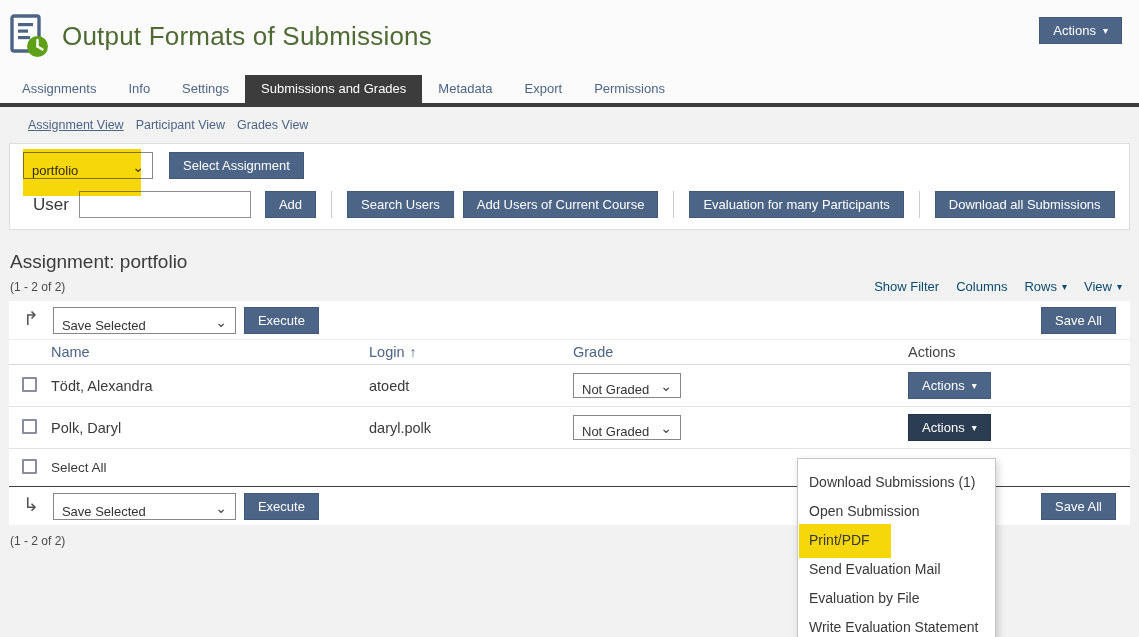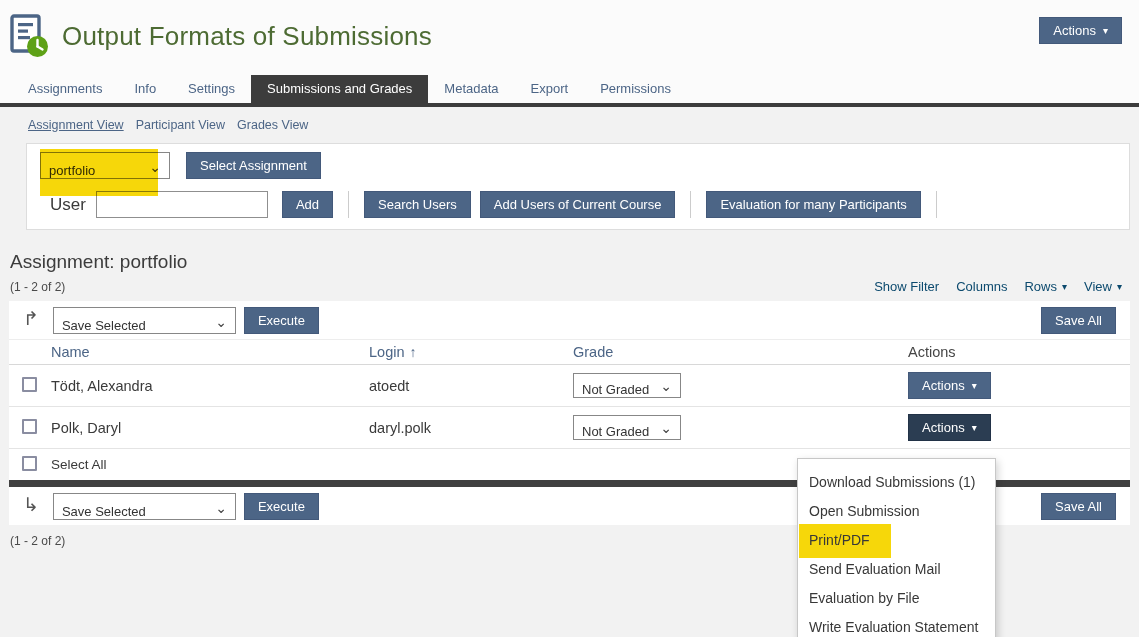--- a/index.html
+++ b/index.html
@@ -8,30 +8,30 @@
   #page {
     position:relative; width:1139px; height:637px; overflow:hidden;
     background:#f2f2f2; color:#383838;
   }
   
   .header { position:relative; background:#fbfbfb; padding:12px 0 0 4px; height:75px; }
   .header-inner { display:flex; align-items:center; gap:10px; }
   .page-title { font-size:26px; color:#4d6b33; font-weight:400; letter-spacing:.2px; }
   .top-actions-btn { position:absolute; top:17px; right:17px; }
   
-  .tabbar { background:#fbfbfb; display:flex; align-items:flex-end; padding-left:12px; }
+  .tabbar { background:#fbfbfb; display:flex; align-items:flex-end; padding-left:6px; }
   .tab { font-size:13px; color:#4c6586; padding:6px 16px 7px; cursor:pointer; }
   .tab.active { background:#3c3c3c; color:#fff; }
   .tabbar-line { height:4px; background:#3c3c3c; width:100%; }
   
   .subtabs { display:flex; gap:12px; margin:11px 0 0 28px; }
   .subtab { font-size:12.5px; color:#4c6586; cursor:pointer; }
   .subtab.active { text-decoration:underline; }
   
-  .toolbar { position:relative; margin:11px 9px 0 26px; background:#fff; border:1px solid #ddd; }
+  .toolbar { position:relative; margin:11px 9px 0 9px; background:#fff; border:1px solid #ddd; }
   .toolbar-row1 { display:flex; align-items:center; gap:16px; padding:8px 13px 7px; position:relative; }
   .toolbar-row2 { display:flex; align-items:center; padding:5px 13px 11px; }
   .vdiv { width:1px; align-self:stretch; background:#ccc; margin:0 15px; }
   .user-label { font-size:17px; color:#3a3a3a; margin:0 10px 0 10px; }
   .text-input { width:172px; height:27px; border:1px solid #8f8f8f; background:#fff; font:13px "Liberation Sans",sans-serif; padding:0 6px; }
   
   .btn { background:#4c6586; color:#fff; border:1px solid #43597a; padding:0 13px; height:27px;
          font-size:13px; display:inline-flex; align-items:center; gap:7px; cursor:pointer; white-space:nowrap; }
   .btn .caret { font-size:10px; line-height:1; }
   .btn.open { background:#2b3d52; border-color:#223247; }
@@ -56,21 +56,21 @@
   .c1 { width:42px; padding-left:13px; flex:none; }
   .c2 { width:318px; flex:none; }
   .c3 { width:204px; flex:none; }
   .c4 { width:335px; flex:none; }
   .c5 { flex:1; padding-right:16px; }
   .headrow { height:26px; border-top:1px solid #ededed; border-bottom:1px solid #d8d8d8; }
   .th-link { font-size:14.5px; color:#4c6586; cursor:pointer; }
   .th-plain { font-size:14.5px; color:#454545; }
   .sort-arrow { color:#4c6586; font-weight:bold; font-size:14px; margin-left:5px; }
   .datarow { height:42px; border-bottom:1px solid #e4e4e4; font-size:14.5px; color:#3a3a3a; }
-  .selectallrow { height:38px; border-bottom:7px solid #404040; font-size:13.5px; color:#3a3a3a; }
+  .selectallrow { height:38px; border-bottom:1px solid #404040; font-size:13.5px; color:#3a3a3a; }
   .checkbox { width:15px; height:15px; border:2px solid #8a8da1; border-radius:1px; background:#fff; display:inline-block; cursor:pointer; }
   .sel-grade { width:108px; height:25px; font-size:13px; }
   .footer-range { margin:9px 0 0 10px; font-size:12px; color:#4a4a4a; }
   
   .menu { position:absolute; left:797px; top:458px; width:199px; background:#fff;
           border:1px solid #c7c7c7; box-shadow:2px 3px 8px rgba(0,0,0,.18); padding:9px 0 10px; z-index:10; }
   .menu-item { position:relative; padding:6px 11px 7px; font-size:14px; color:#383838; cursor:pointer; white-space:nowrap; }
   .menu-item .marker { left:1px; top:-2px; width:92px; height:34px; }
   .menu-item span { position:relative; }
   
@@ -129,20 +129,21 @@
     <div class="toolbar-row2">
       <span class="user-label">User</span>
       <input class="text-input" type="text" value="" style="">
       <button class="btn" style="margin-left:14px;">Add</button>
       <div class="vdiv"></div>
       <button class="btn">Search Users</button>
       <button class="btn" style="margin-left:9px;">Add Users of Current Course</button>
       <div class="vdiv"></div>
       <button class="btn">Evaluation for many Participants</button>
       <div class="vdiv"></div>
+      <button class="btn">Download all Submissions</button>
     </div>
   </div>
 
   <div class="section-head">
     <h2 class="assignment-title">Assignment: portfolio</h2>
     <div class="range">(1 - 2 of 2)</div>
     <div class="table-controls">
       <span class="tc-link">Show Filter</span>
       <span class="tc-link">Columns</span>
       <span class="tc-link">

